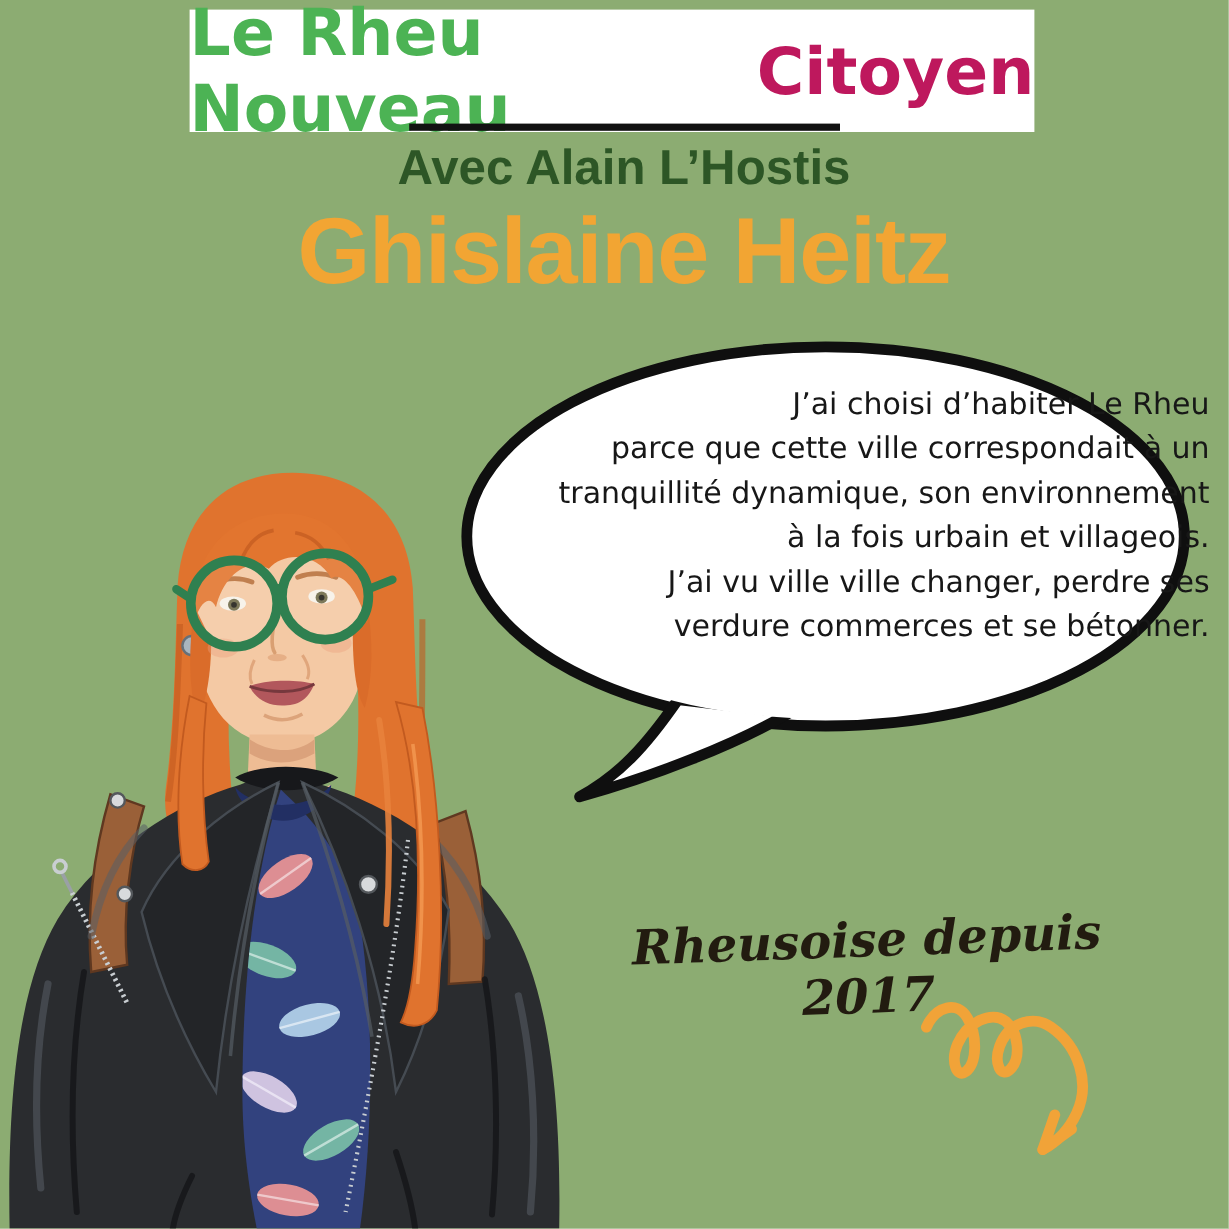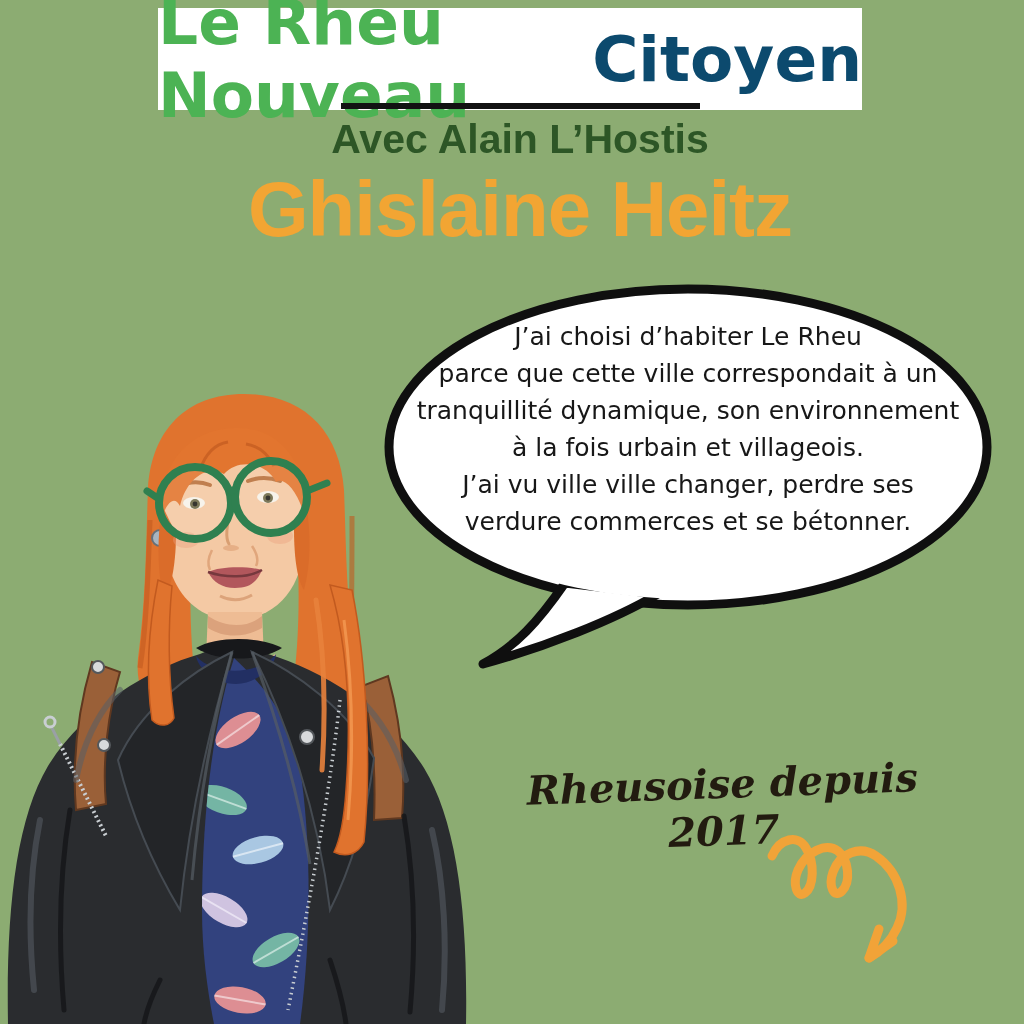--- a/index.html
+++ b/index.html
@@ -7,44 +7,44 @@
     position:relative;
     width:1024px;height:1024px;
     background:#8cac72;
     overflow:hidden;
     font-family:"Liberation Sans", sans-serif;
   }
   .banner{
     position:absolute;left:158px;top:8px;width:704px;height:102px;
     background:#ffffff;
     display:flex;align-items:center;justify-content:center;
-    font-size:63px;font-weight:600;letter-spacing:0px;
+    font-size:54px;font-weight:600;letter-spacing:0px;
     font-family:"DejaVu Sans", sans-serif;
   }
   .banner .t-green{color:#4cb354;margin-right:14px;}
-  .banner .t-orange{color:#0c4a6e;}
+  .banner .t-orange{color:#be185d;}
   .divider{
     position:absolute;left:341px;top:103px;width:359px;height:6px;
     background:#121212;
   }
   .subtitle{
     position:absolute;left:0;top:116px;width:1040px;
     text-align:center;
     font-size:41px;font-weight:bold;color:#2d5626;
   }
   .big-name{
     position:absolute;left:0;top:164px;width:1040px;
     text-align:center;
     font-size:78px;font-weight:bold;color:#f2a533;
     letter-spacing:-1px;
   }
   .bubble-svg{position:absolute;left:360px;top:280px;}
   .bubble-text{
     position:absolute;left:368px;top:318px;width:640px;
-    text-align:center;
+    text-align:right;
     font-family:"DejaVu Sans", sans-serif;
     font-size:25px;line-height:37px;color:#171717;
   }
   .caption{
     position:absolute;left:518px;top:760px;width:410px;
     text-align:center;
     font-family:"DejaVu Serif", serif;
     font-style:italic;font-weight:bold;
     font-size:40px;color:#221b10;
     transform:rotate(-2deg);

